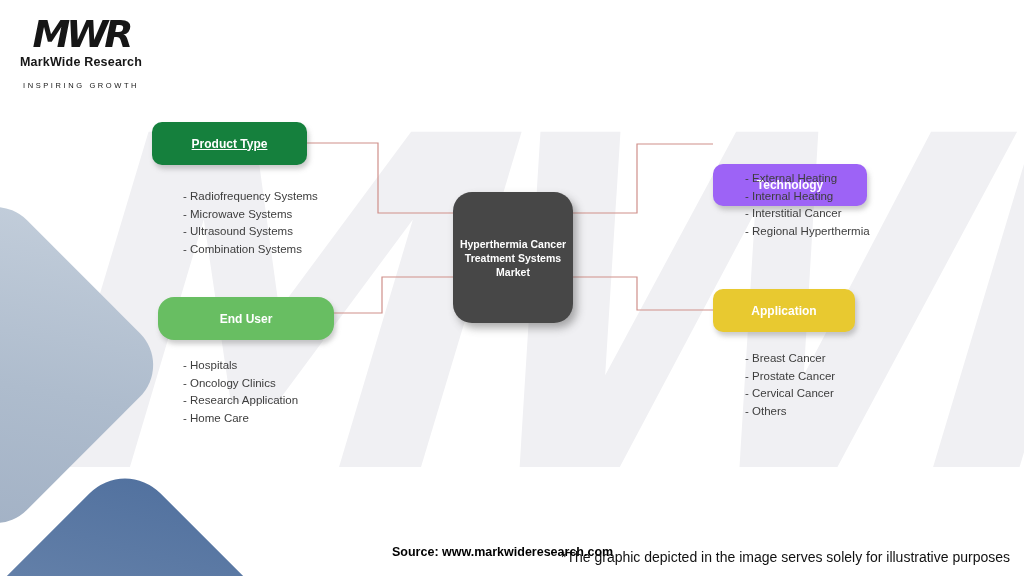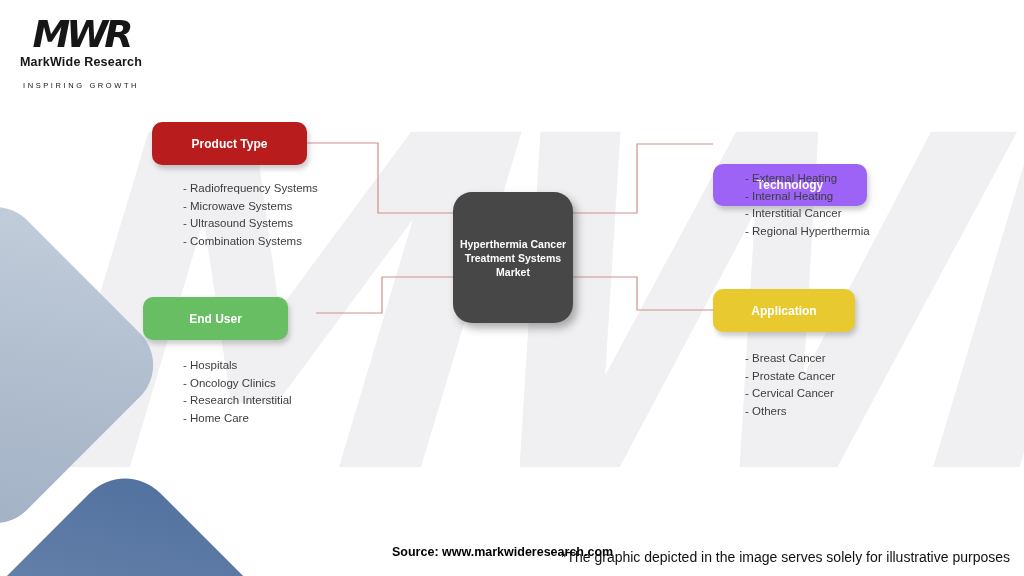--- a/index.html
+++ b/index.html
@@ -45,35 +45,35 @@
 
   
   .node {
     position:absolute; z-index:2; border-radius:10px;
     display:flex; align-items:center; justify-content:center;
     color:#ffffff; font-weight:bold; font-size:12px;
     box-shadow:2px 4px 5px rgba(110,110,110,0.35);
   }
   .node-product-type { left:152px; top:122px; width:155px; height:43px; }
   .node-technology   { left:713px; top:124px; width:154px; height:42px;margin-top:40px; }
-  .node-end-user     { left:143px; top:297px; width:145px; height:43px; }
+  .node-end-user     { left:158px; top:297px; width:176px; height:43px;border-radius:16px; }
   .node-application  { left:713px; top:289px; width:142px; height:43px; }
   .node-center {
     left:453px; top:192px; width:120px; height:131px; border-radius:19px;
     flex-direction:column; font-size:10.5px; line-height:14px; text-align:center;
     box-shadow:4px 5px 8px rgba(70,70,70,0.45);
   }
 
   
   .items {
     position:absolute; z-index:2; margin:0; padding:0; list-style:none;
     font-size:11.5px; line-height:17.6px; color:#3d3d3d;
   }
   .items li::before { content:"- "; }
-  .items-product-type { left:183px; top:180px; }
+  .items-product-type { left:183px; top:188px; }
   .items-technology   { left:745px; top:170px; }
   .items-end-user     { left:183px; top:357px; }
   .items-application  { left:745px; top:342px;margin-top:8px; }
 
   
   .source {
     position:absolute; left:392px; top:545px; z-index:2;
     font-size:12.5px; font-weight:bold; color:#000;
   }
   .disclaimer {
@@ -102,21 +102,21 @@
     <polyline points="316,313 382,313 382,277 453,277" style="stroke: rgb(207, 143, 138);"></polyline>
     <polyline points="573,277 637,277 637,310 713,310" style="stroke: rgb(207, 143, 138);"></polyline>
   </svg>
 
   <div class="node node-center" style="background-color: rgb(71, 71, 71);">
     <span>Hyperthermia Cancer</span>
     <span>Treatment Systems</span>
     <span>Market</span>
   </div>
 
-  <div class="node node-product-type" style="background-color: #b91c1c;">
+  <div class="node node-product-type" style="background-color: #15803d; text-decoration: underline;">
     <span>Product Type</span>
   </div>
   <div class="node node-technology" style="background-color: rgb(157, 99, 246);">
     <span>Technology</span>
   </div>
   <div class="node node-end-user" style="background-color: rgb(104, 190, 98);">
     <span>End User</span>
   </div>
   <div class="node node-application" style="background-color: rgb(232, 201, 48);">
     <span>Application</span>
@@ -130,21 +130,21 @@
   </ul>
   <ul class="items items-technology">
     <li>External Heating</li>
     <li>Internal Heating</li>
     <li>Interstitial Cancer</li>
     <li>Regional Hyperthermia</li>
   </ul>
   <ul class="items items-end-user">
     <li>Hospitals</li>
     <li>Oncology Clinics</li>
-    <li>Research Interstitial</li>
+    <li>Research Application</li>
     <li>Home Care</li>
   </ul>
   <ul class="items items-application">
     <li>Breast Cancer</li>
     <li>Prostate Cancer</li>
     <li>Cervical Cancer</li>
     <li>Others</li>
   </ul>
 
   <div class="source">Source: www.markwideresearch.com</div>

